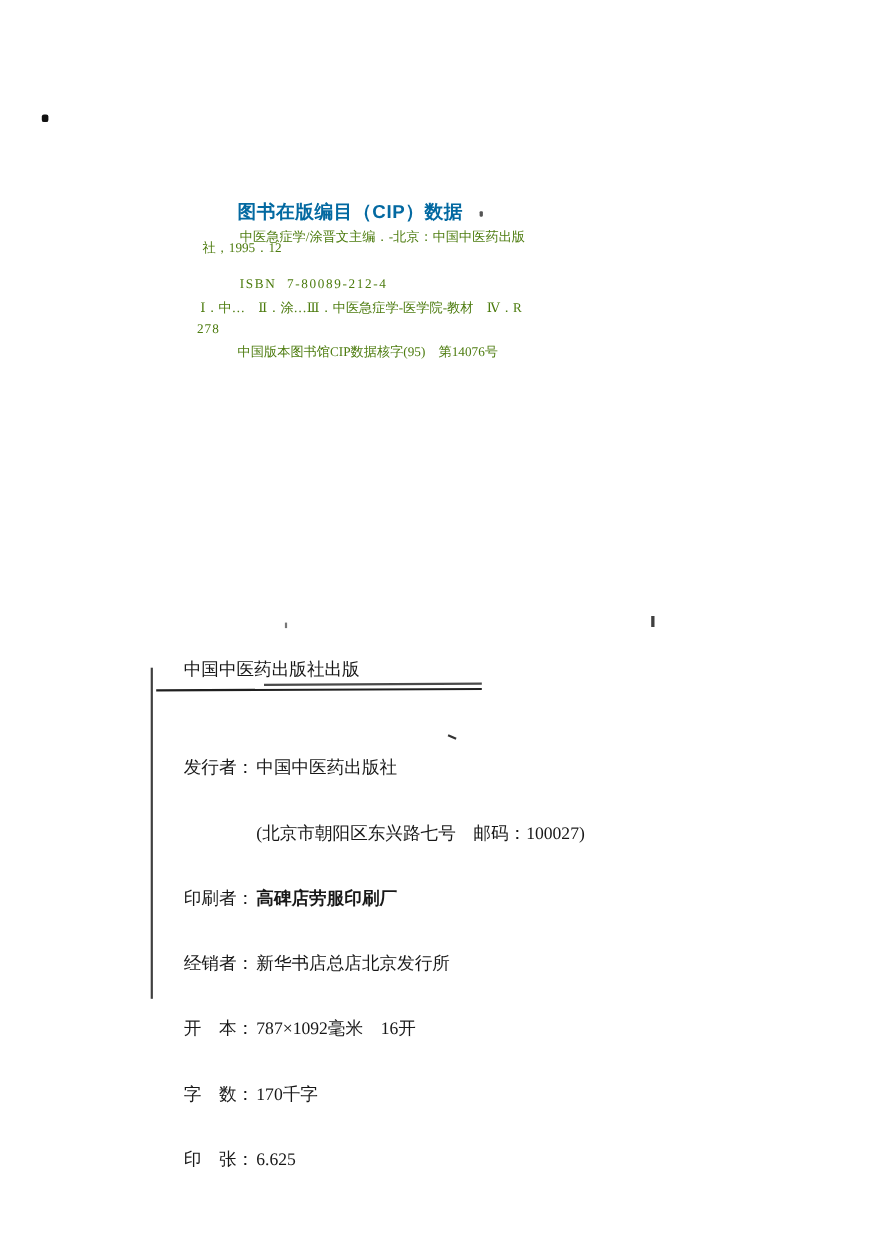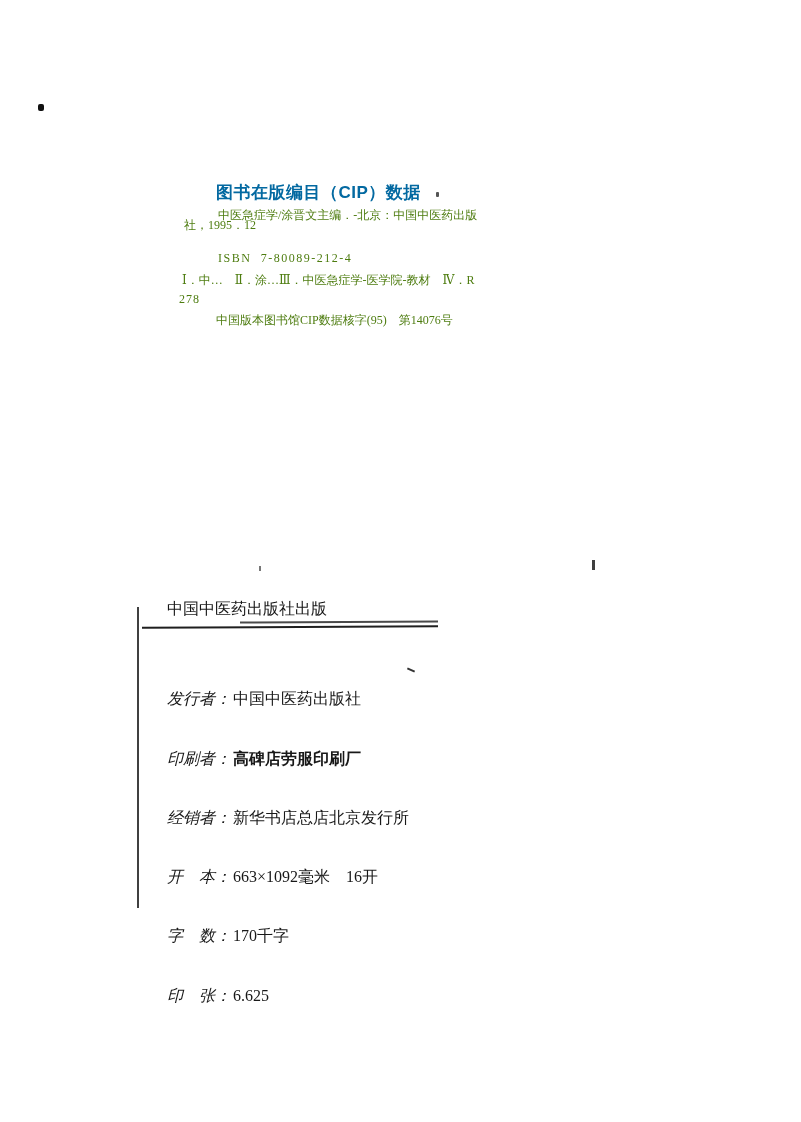--- a/index.html
+++ b/index.html
@@ -39,21 +39,21 @@
   .mark-mid-dot{left:259px;top:566px;width:2px;height:5px;background:#777;}
   .mark-mid-tick{left:592px;top:560px;width:3px;height:10px;background:#3f3f3f;}
   .mark-addr-tick{left:407px;top:669px;width:8px;height:2px;background:#333;transform:rotate(24deg);}
   
   .pub-line{left:143px;top:599px;font-size:16px;color:#161616;margin-left:24px;}
   .v-rule{left:137px;top:607px;width:2px;height:301px;background:#2b2b2b;opacity:.9;}
   .h-rule-main{left:142px;top:626px;width:296px;height:2px;background:#1f1f1f;transform:rotate(-0.25deg);}
   .h-rule-upper{left:240px;top:621px;width:198px;height:2px;background:#4a4a4a;transform:rotate(-0.35deg);}
   .colophon-rows{left:143px;top:628px;font-size:16px;color:#181818;}
   .col-row{height:23.3px;line-height:23.3px;white-space:pre;}
-  .col-label{display:inline-block;width:66px;font-style:italic;}
+  .col-label{display:inline-block;width:66px;}
   .col-row.bold-value .col-value{font-weight:bold;}
 </style>
 </head>
 <body>
 
 <div style="position:absolute;inset:0;">
 
   <div class="abs reg-dot"></div>
 
   <div class="abs cip-header">图书在版编目（CIP）数据</div>
@@ -71,28 +71,31 @@
   <div class="abs pub-line">中国中医药出版社出版</div>
   <div class="abs v-rule"></div>
   <div class="abs h-rule-main"></div>
   <div class="abs h-rule-upper"></div>
   <div class="abs mark-addr-tick"></div>
 
   <div class="abs colophon-rows">
     <div class="col-row">
       <span class="col-label">发行者：</span><span class="col-value">中国中医药出版社</span>
     </div>
+    <div class="col-row">
+      <span class="col-label"></span><span class="col-value">(北京市朝阳区东兴路七号　邮码：100027)</span>
+    </div>
     <div class="col-row bold-value">
       <span class="col-label">印刷者：</span><span class="col-value">高碑店劳服印刷厂</span>
     </div>
     <div class="col-row">
       <span class="col-label">经销者：</span><span class="col-value">新华书店总店北京发行所</span>
     </div>
     <div class="col-row">
-      <span class="col-label">开　本：</span><span class="col-value">663×1092毫米　16开</span>
+      <span class="col-label">开　本：</span><span class="col-value">787×1092毫米　16开</span>
     </div>
     <div class="col-row">
       <span class="col-label">字　数：</span><span class="col-value">170千字</span>
     </div>
     <div class="col-row">
       <span class="col-label">印　张：</span><span class="col-value">6.625</span>
     </div>
     
     
     

